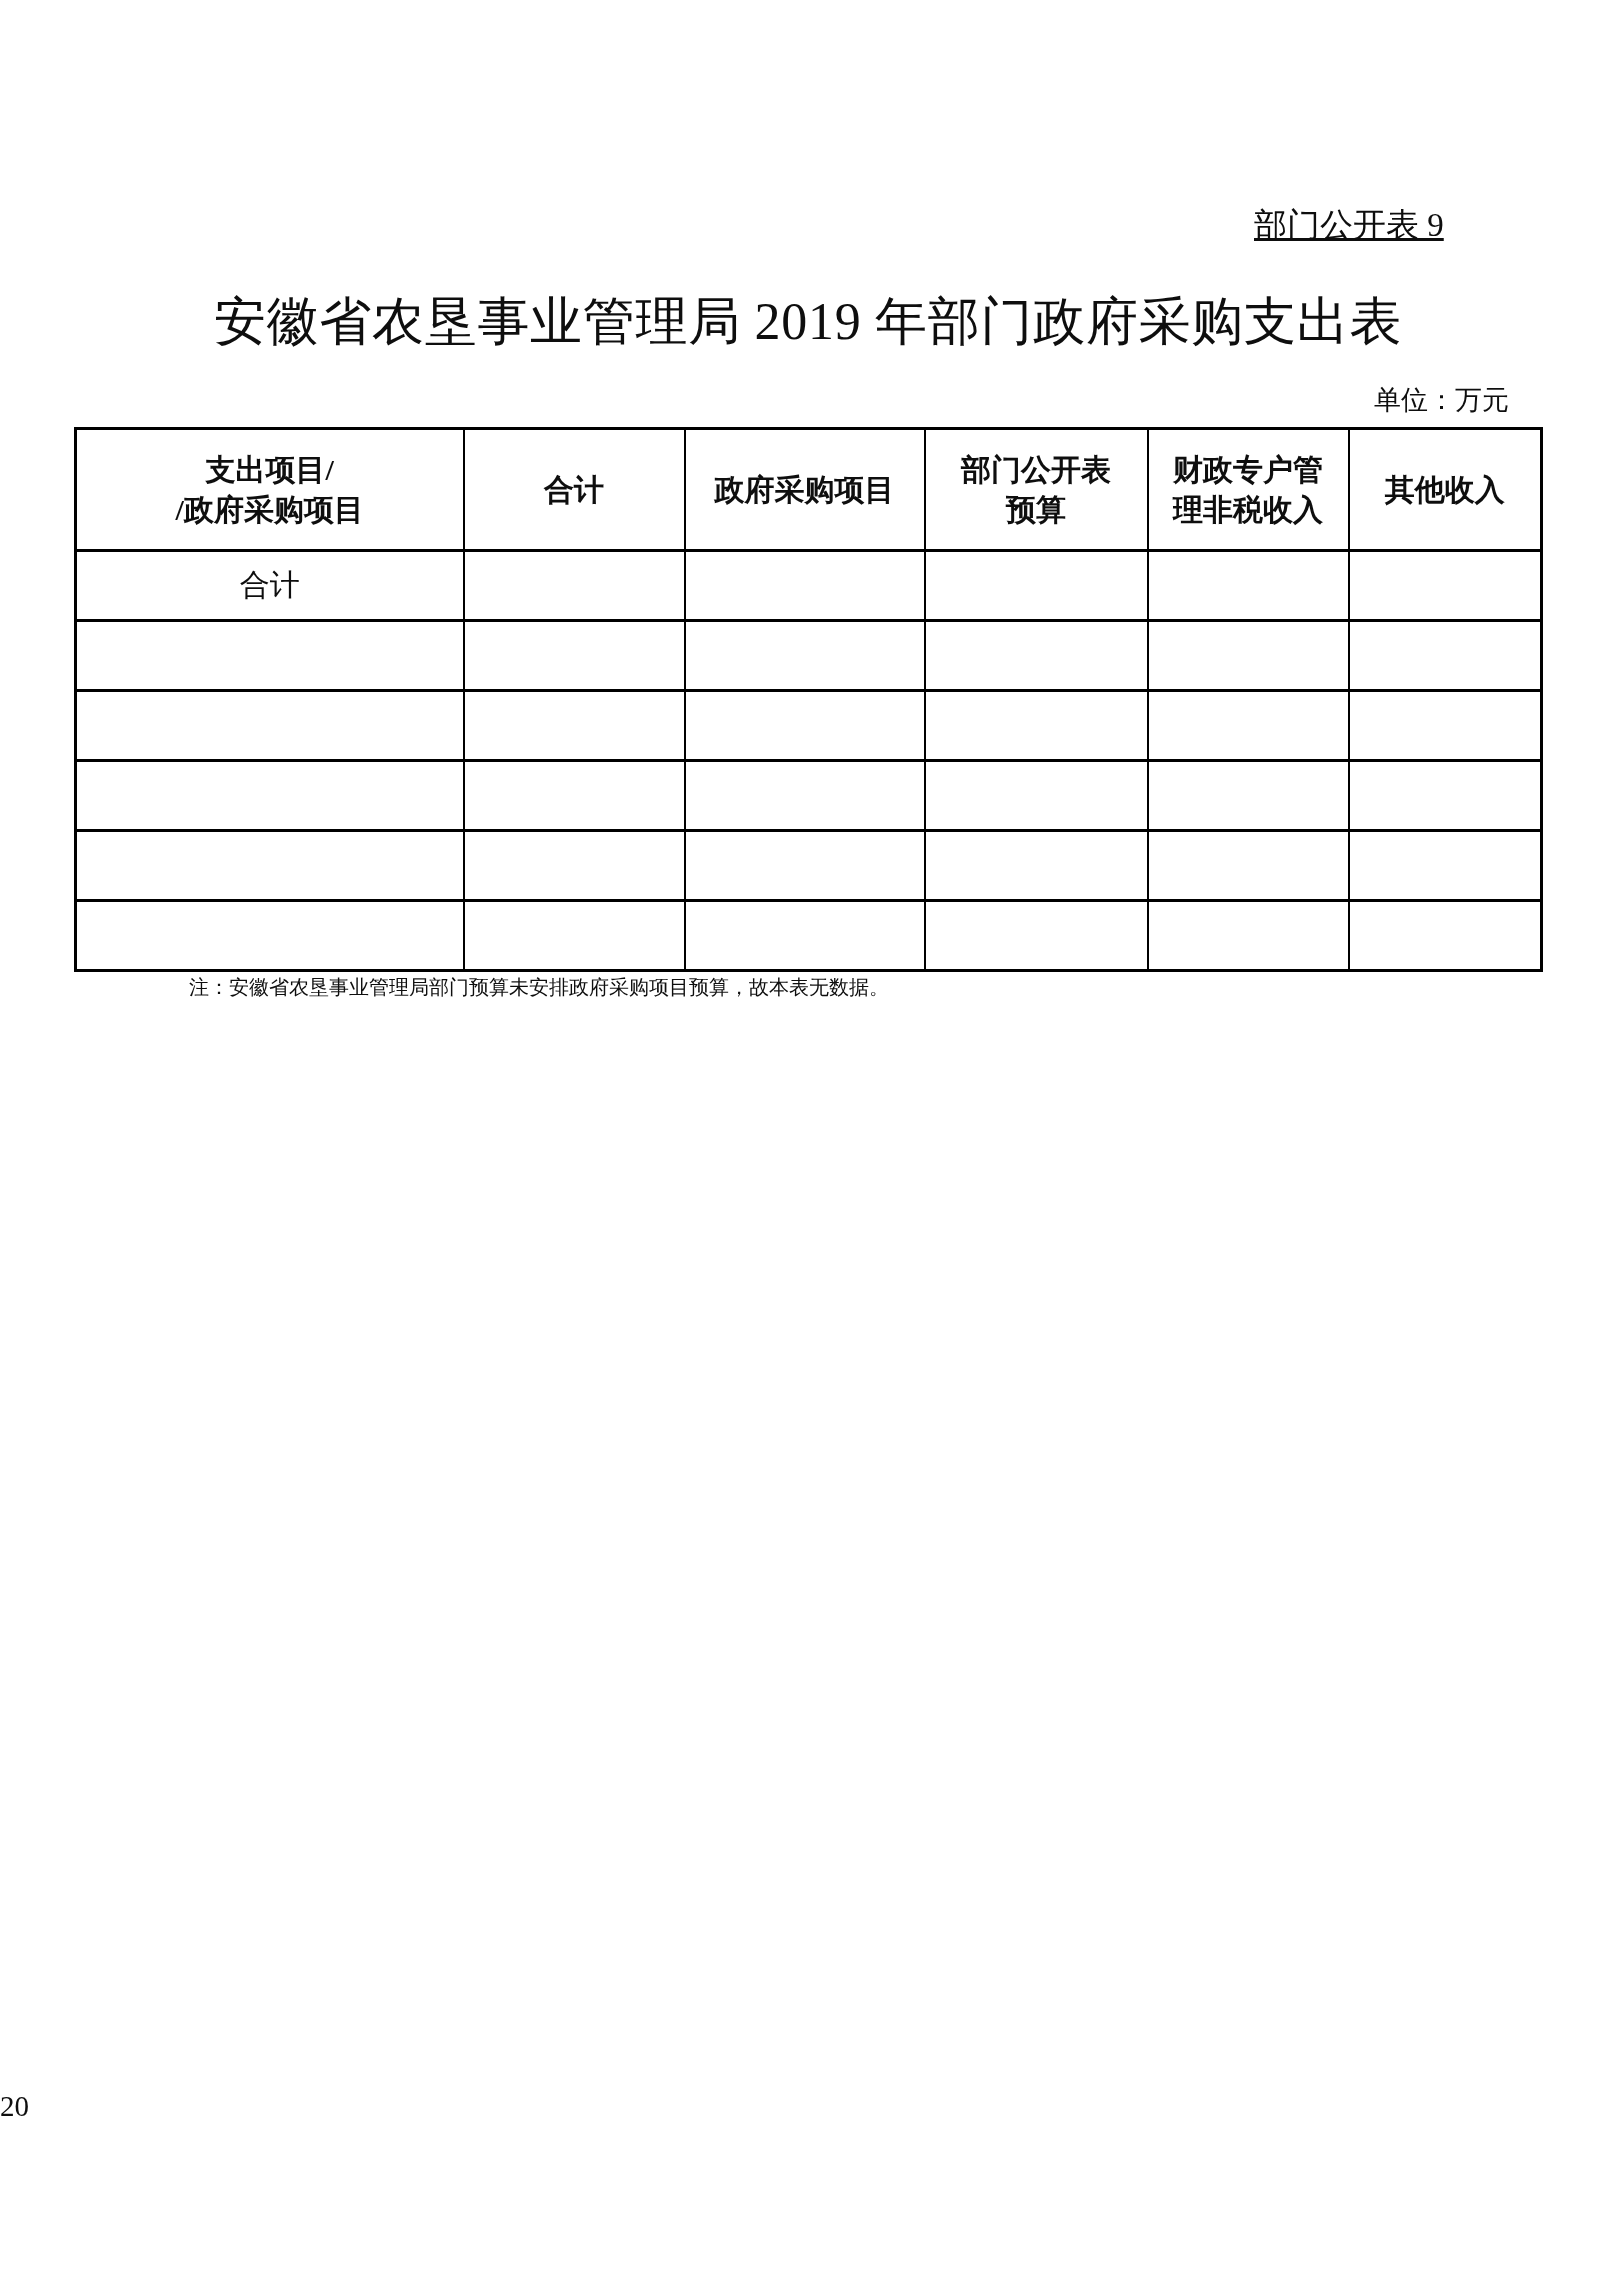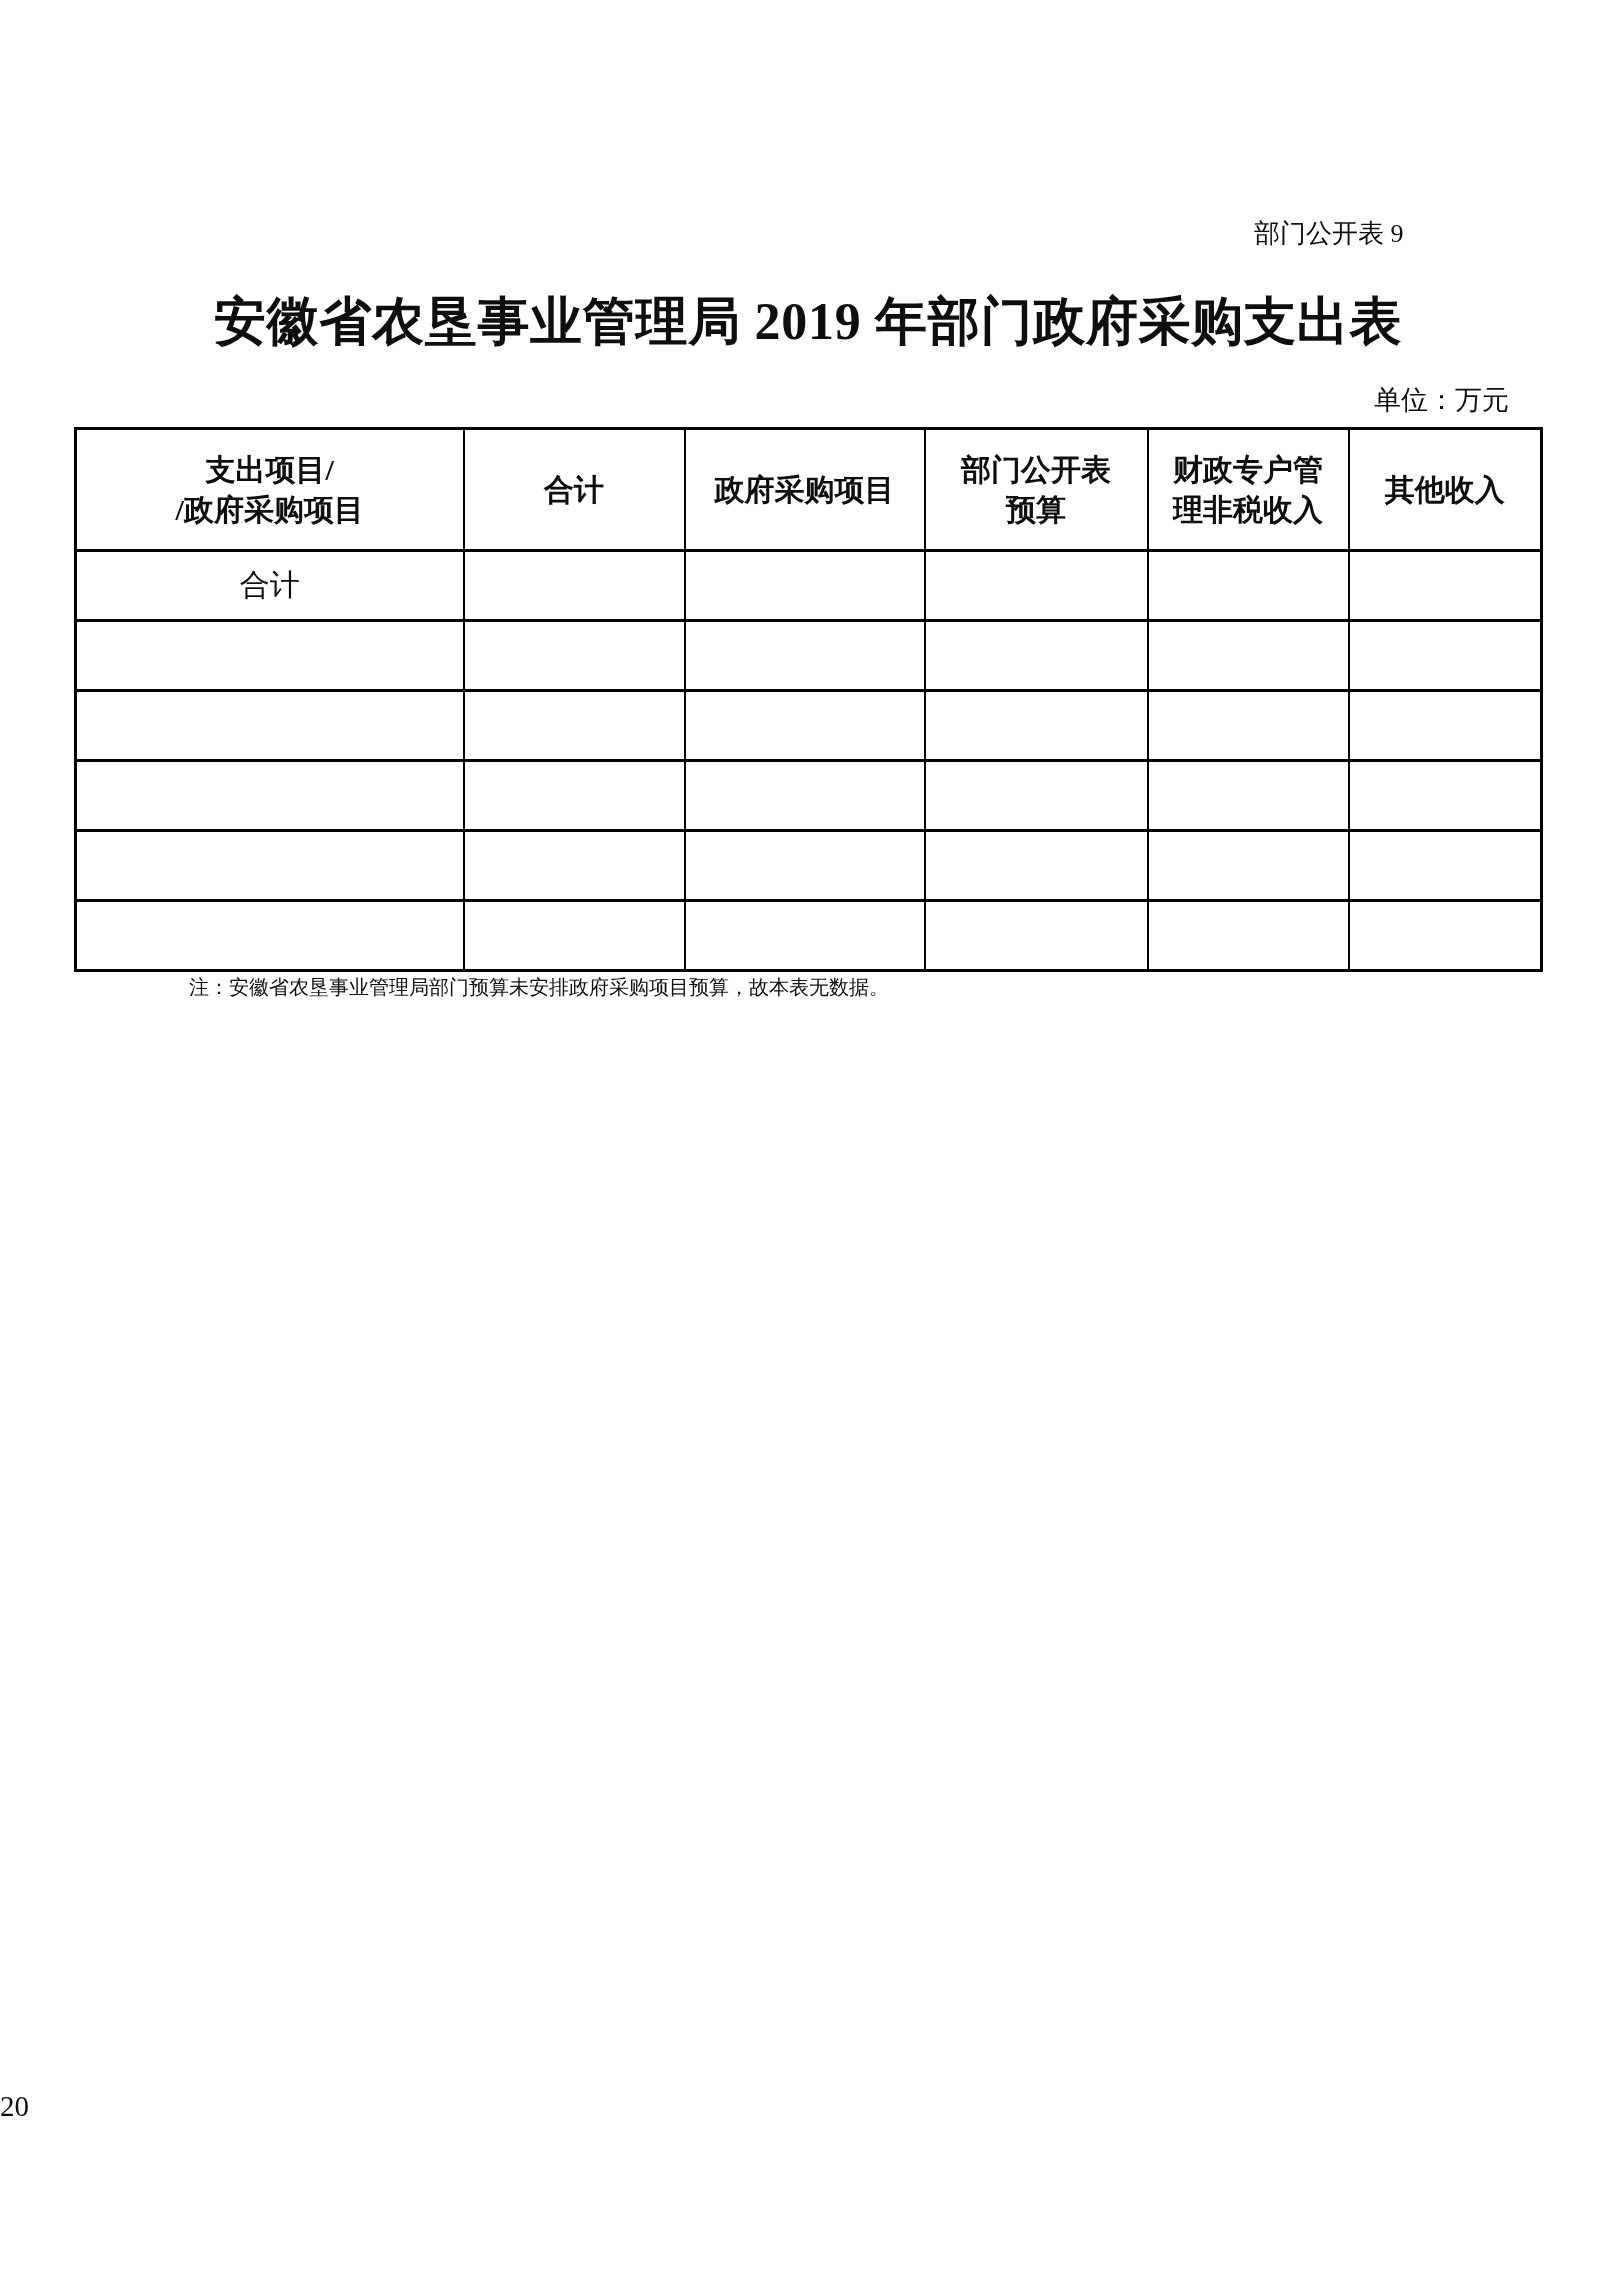--- a/index.html
+++ b/index.html
@@ -13,35 +13,36 @@
     width:1616px;
     height:2284px;
     margin:0 auto;
     background:var(--paper);
     color:var(--ink);
     font-family:"Liberation Serif","DejaVu Serif",serif;
     overflow:hidden;
   }
   .doc-label{
     position:absolute;
-    top:218px;
+    top:206px;
     left:1254px;
-    font-size:26px;
+    font-size:33px;
     line-height:1.2;
     white-space:nowrap;
+    text-decoration:underline;
   }
   .title{
     position:absolute;
     top:292px;
     left:0;
     width:100%;
     margin:0;
     text-align:center;
     font-size:52px;
-    font-weight:bold;
+    font-weight:normal;
     line-height:1.15;
     letter-spacing:0.7px;
     white-space:nowrap;
   }
   .unit-label{
     position:absolute;
     top:382px;
     right:107px;
     font-size:27px;
     white-space:nowrap;

